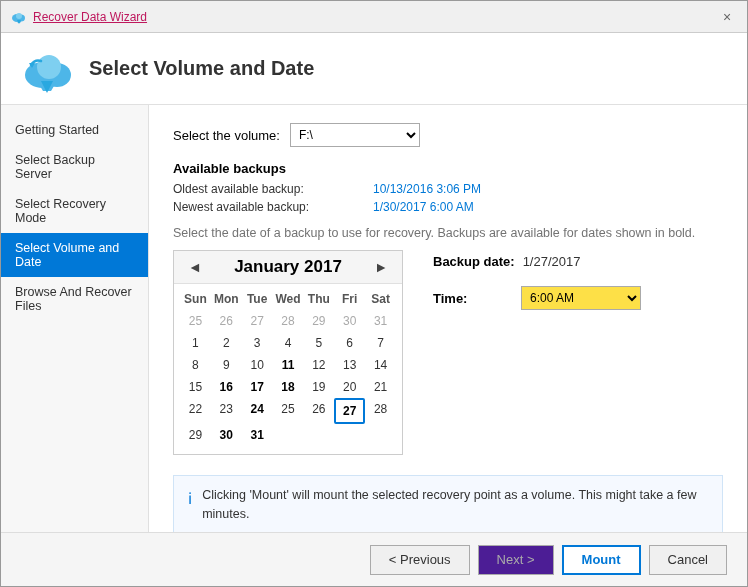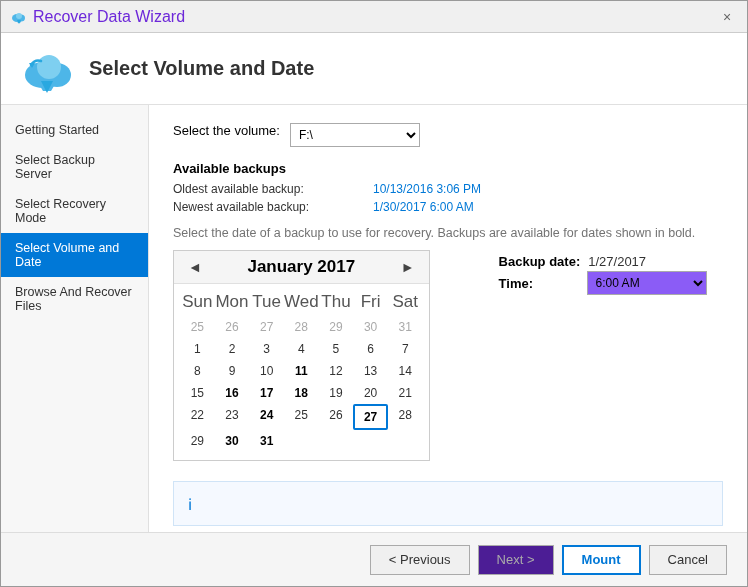--- a/index.html
+++ b/index.html
@@ -31,22 +31,23 @@
       align-items: center;
       justify-content: space-between;
       height: 32px;
     }
     .title-bar-left {
       display: flex;
       align-items: center;
       gap: 6px;
     }
     .title-bar-title {
-      font-size: 16px;
-      color: #6d28d9;
+      font-size: 12px;
+      color: #be185d;
+      text-decoration: underline;
     }
     .title-bar-close {
       width: 20px;
       height: 20px;
       background: none;
       border: none;
       cursor: pointer;
       font-size: 14px;
       color: #666;
       display: flex;
@@ -93,21 +94,21 @@
     }
 
     .main-content {
       flex: 1;
       padding: 18px 24px;
       overflow-y: auto;
     }
 
     .volume-row {
       display: flex;
-      align-items: flex-start;
+      align-items: center;
       gap: 10px;
       margin-bottom: 14px;
     }
     .volume-label {
       font-size: 13px;
     }
     .volume-select {
       width: 130px;
       height: 24px;
       font-size: 12px;
@@ -173,62 +174,61 @@
     }
     .calendar-grid {
       padding: 4px 6px 8px 6px;
     }
     .cal-row {
       display: grid;
       grid-template-columns: repeat(7, 1fr);
       text-align: center;
     }
     .cal-day-header {
-      font-size: 17px;
-      font-weight: normal;
+      font-size: 12px;
+      font-weight: bold;
       color: #555;
       padding: 4px 0;
     }
     .cal-day {
       font-size: 12px;
       padding: 4px 2px;
       cursor: pointer;
       color: #333;
     }
     .cal-day.other-month { color: #aaa; }
     .cal-day.bold { font-weight: bold; color: #000; }
     .cal-day.selected {
       border: 2px solid #0078d7;
       border-radius: 2px;
     }
 
     .backup-date-section {
       display: flex;
       flex-direction: column;
-      gap: 2px;
+      gap: 17px;
       padding-top: 4px;
-      margin-left: 39px;
     }
     .bds-row {
       display: flex;
       align-items: center;
       gap: 8px;
       font-size: 13px;
     }
     .bds-label {
       font-weight: bold;
       min-width: 80px;
     }
     .bds-value { color: #333; }
     .time-select {
       width: 120px;
       height: 24px;
       font-size: 12px;
       border: 1px solid #aaa;
-      background: #8b5cf6;
+      background: #fde047;
       padding: 0 4px;
     }
 
     .info-box {
       display: flex;
       align-items: flex-start;
       gap: 10px;
       margin-top: 20px;
       padding: 10px 14px;
       background: #f5f9ff;
@@ -438,20 +438,21 @@
               <option>6:00 AM</option>
               <option>12:00 PM</option>
               <option>6:00 PM</option>
             </select>
           </div>
         </div>
       </div>
 
       <div class="info-box">
         <span class="info-icon">ℹ</span>
+        <span class="info-text">Clicking 'Mount' will mount the selected recovery point as a volume. This might take a few minutes.</span>
       </div>
 
     </div>
   </div>
 
   <div class="footer">
     <button class="btn">&lt; Previous</button>
     <button class="btn" disabled="">Next &gt;</button>
     <button class="btn btn-primary">Mount</button>
     <button class="btn">Cancel</button>

